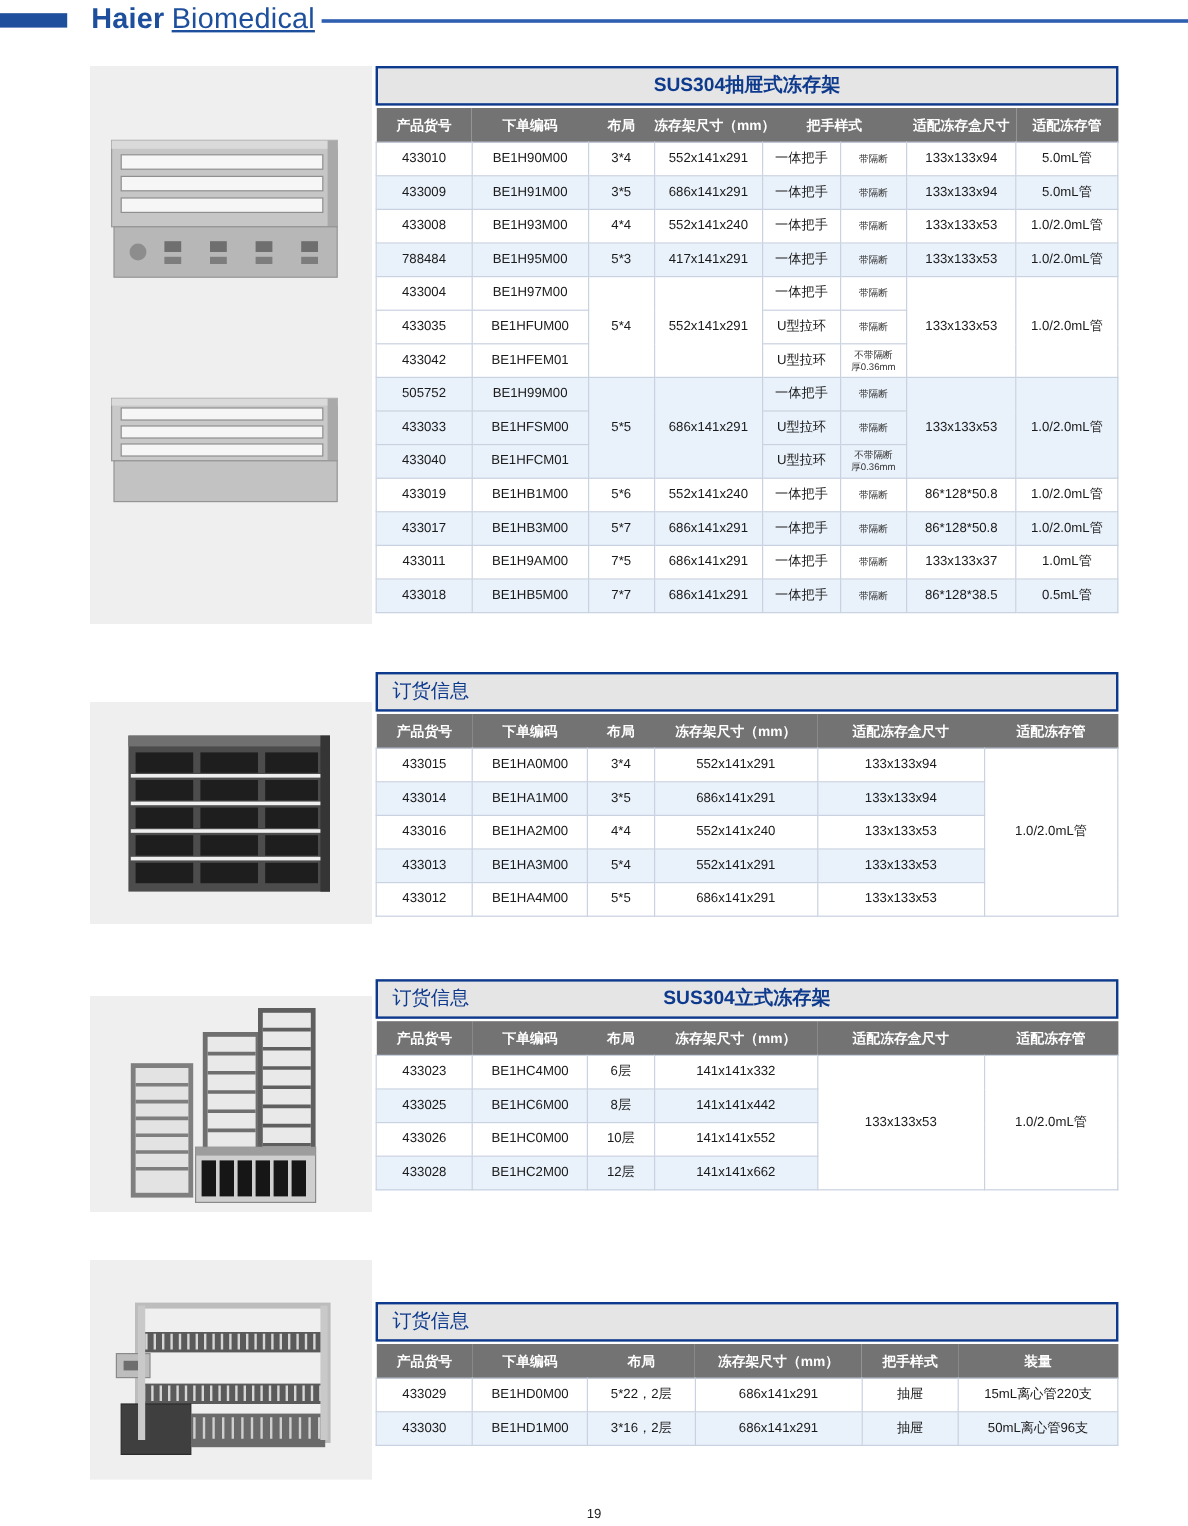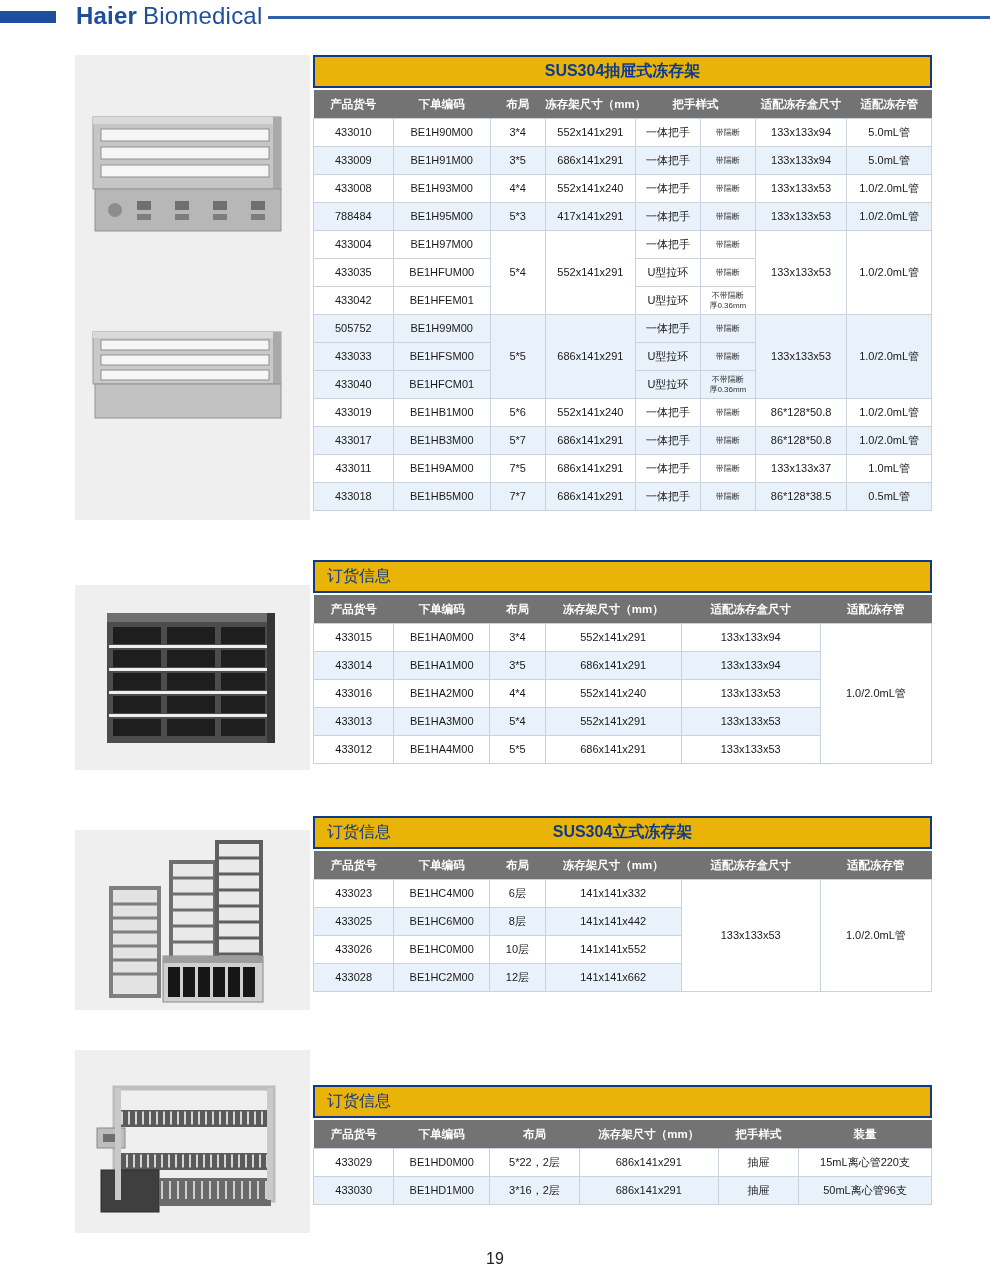--- a/index.html
+++ b/index.html
@@ -4,43 +4,43 @@
 <style>
   html,body{margin:0;padding:0;}
   body{
     width:990px;height:1272px;position:relative;background:#ffffff;
     font-family:"Liberation Sans",sans-serif;overflow:hidden;
   }
   
   .logo-bar{position:absolute;left:0;top:11px;width:56px;height:12px;background:#1d4f9c;}
   .brand{position:absolute;left:76px;top:2px;font-size:24px;color:#1d4f9c;letter-spacing:.2px;}
   .brand .b1{font-weight:bold;}
-  .brand .b2{font-weight:500;margin-left:6px;}
+  .brand .b2{font-weight:500;margin-left:6px;text-decoration:underline;}
   .header-rule{position:absolute;left:268px;top:16px;width:722px;height:3px;background:#2f5fae;}
   
   .photo{position:absolute;left:75px;width:235px;background:#efefef;}
   .photo svg{display:block;width:100%;height:100%;}
   
   .twrap{position:absolute;left:313px;width:619px;}
-  .tbar{position:relative;height:29px;border:2px solid #0e3a8d;background:#eab308;display:flex;align-items:center;}
+  .tbar{position:relative;height:29px;border:2px solid #0e3a8d;background:#e5e5e5;display:flex;align-items:center;}
   .tbar .order{position:absolute;left:12px;color:#0e3a8d;font-weight:normal;font-size:16px;}
   .tbar .ttl{width:100%;text-align:center;color:#0e3a8d;font-weight:bold;font-size:16px;}
   .ptable{width:100%;border-collapse:collapse;table-layout:fixed;margin-top:2px;}
   .ptable th{
     background:#737373;color:#fff;font-size:11.5px;font-weight:bold;height:28px;
     padding:0;white-space:nowrap;overflow:visible;text-align:center;
   }
   .ptable td{
     border:1px solid #c9d2e0;font-size:11px;color:#1a1a1a;text-align:center;
     height:27px;padding:0 2px;white-space:pre-line;background:#fff;line-height:1.2;
   }
   .ptable tr.shade td{background:#e9f1fa;}
   .ptable td.small{font-size:8px;color:#333;margin-top:43px;}
   
-  .pageno{position:absolute;left:0;right:0;bottom:4px;text-align:center;font-size:16px;color:#222;}
+  .pageno{position:absolute;left:0;right:0;bottom:4px;text-align:center;font-size:11px;color:#222;}
 </style>
 </head>
 <body>
 
 <div class="logo-bar"></div>
 <div class="brand">
   <span class="b1">Haier</span><span class="b2">Biomedical</span>
 </div>
 <div class="header-rule"></div>
 

